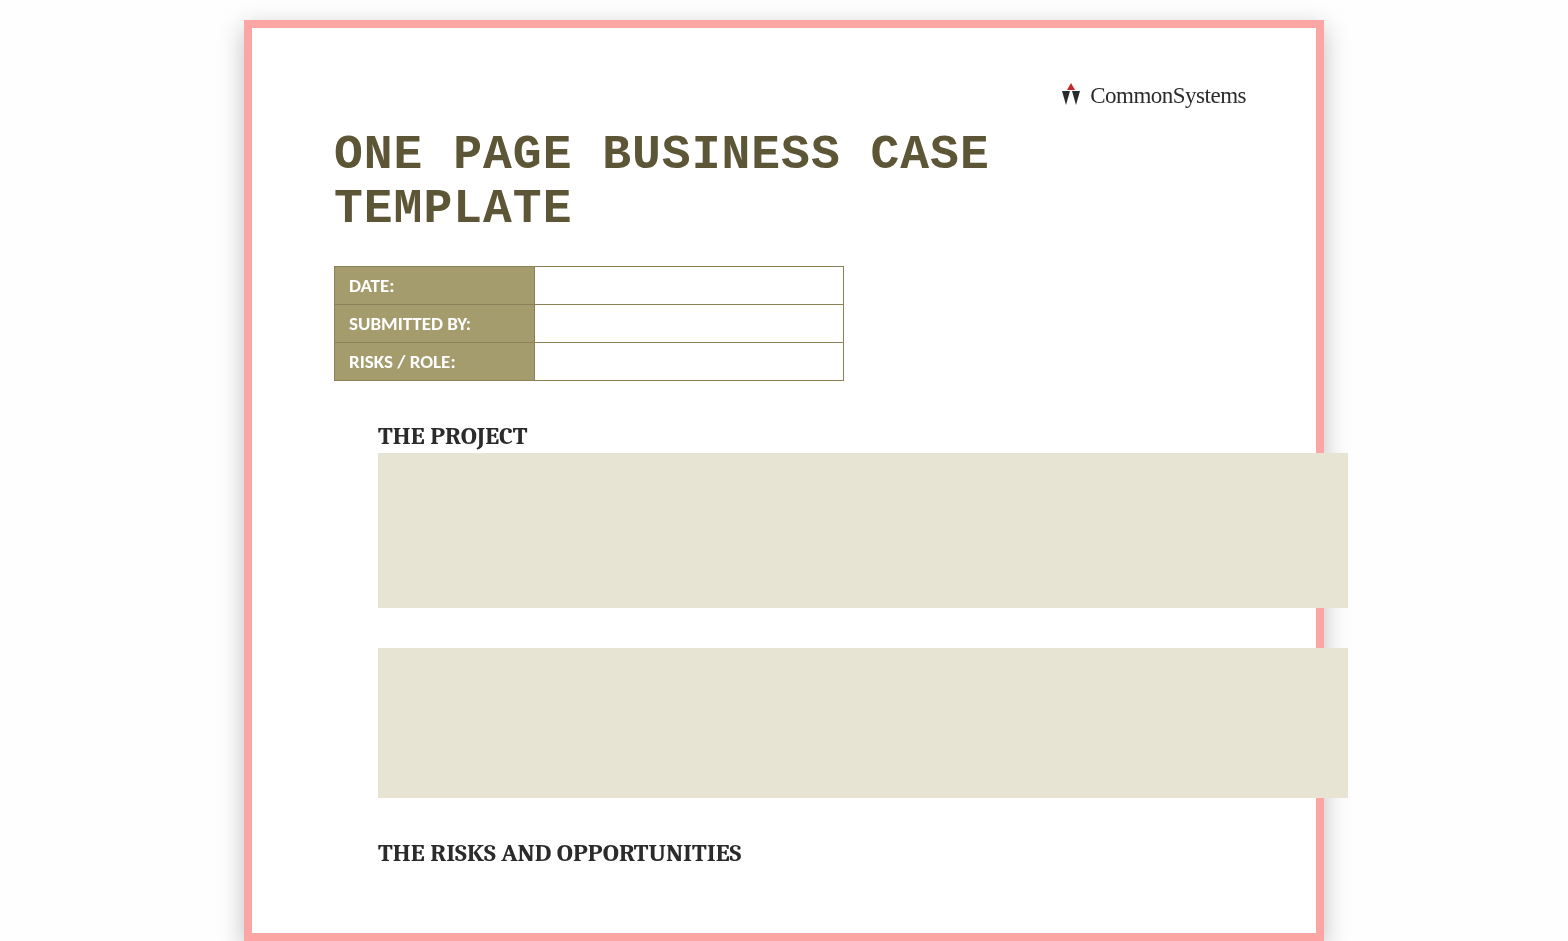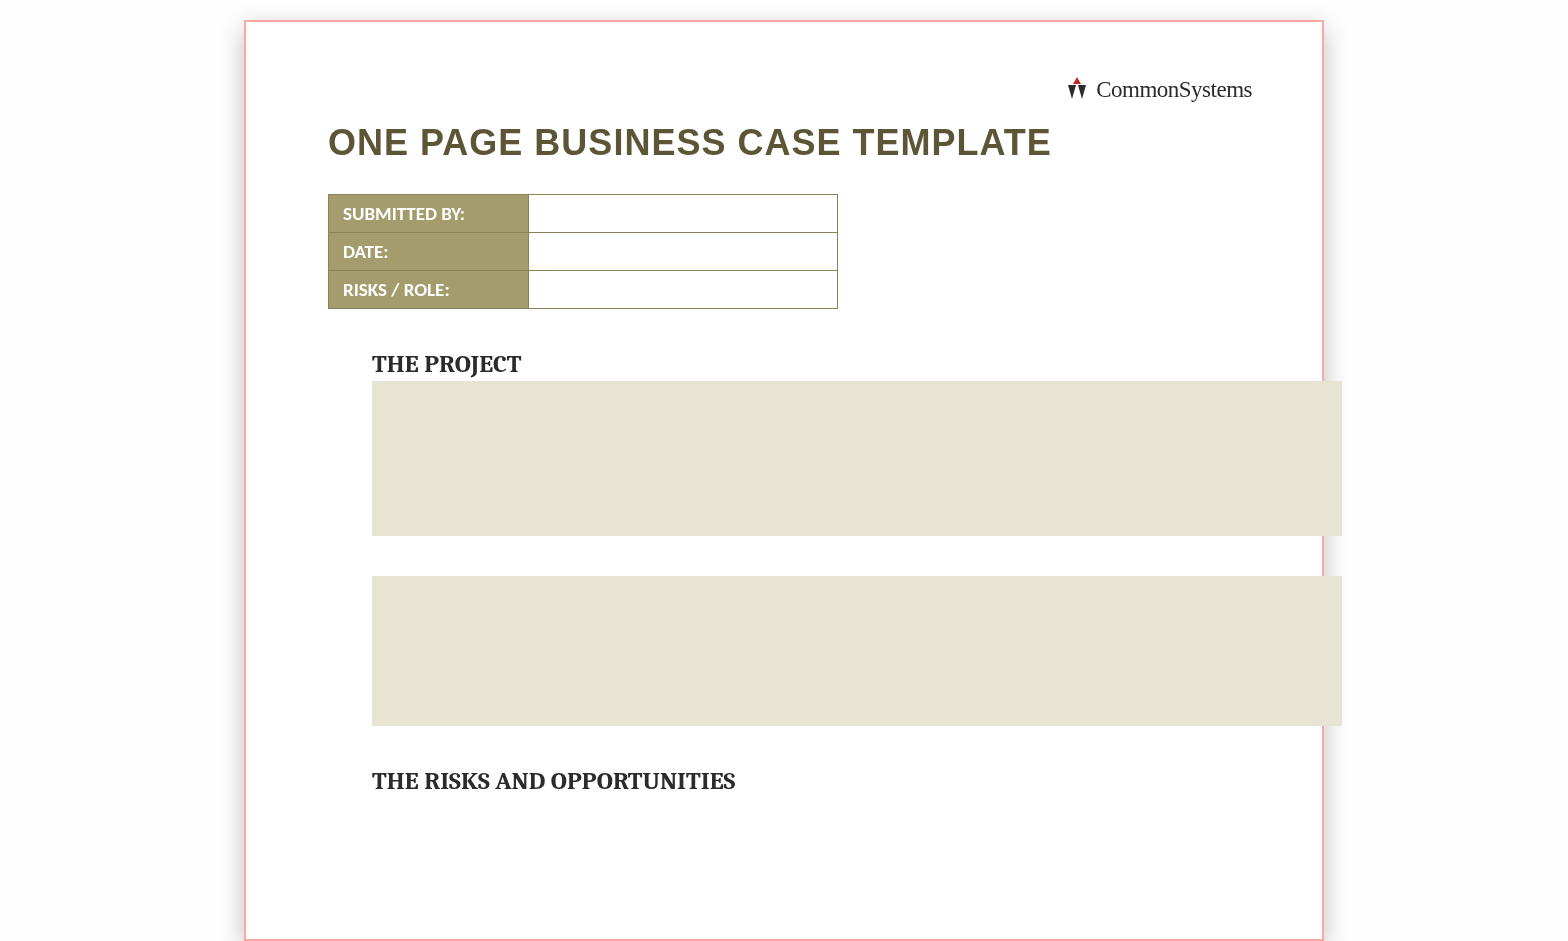--- a/index.html
+++ b/index.html
@@ -9,21 +9,21 @@
       display: flex;
       justify-content: center;
       padding: 20px 0 0 0;
       overflow: hidden;
       height: 941px;
       width: 1568px;
     }
     .page {
       width: 1080px;
       background: #ffffff;
-      border: 2px solid #fca5a5;
+      border: 8px solid #fca5a5;
       box-shadow: 0 8px 24px rgba(0,0,0,0.25);
       padding: 55px 70px 0 70px;
       position: relative;
     }
     .logo {
       position: absolute;
       top: 55px;
       right: 70px;
       display: flex;
       align-items: center;
@@ -37,22 +37,22 @@
     .logo-mark svg { width: 100%; height: 100%; }
     .logo-text {
       font-size: 23px;
       font-weight: 400;
       color: #2b2b2b;
       letter-spacing: -0.5px;
       font-family: 'Times New Roman', Georgia, serif;
     }
     h1.title {
       margin-top: 45px;
-      font-family: Liberation Sans, sans-serif;
-      font-size: 36px;
+      font-family: Liberation Mono, monospace;
+      font-size: 48px;
       font-weight: 700;
       color: #5d5636;
       letter-spacing: 1px;
     }
     .meta-table {
       margin-top: 30px;
       border-collapse: collapse;
       width: 510px;
     }
     .meta-table td {
@@ -113,25 +113,25 @@
     </div>
     <span class="logo-text">CommonSystems</span>
   </div>
 
   <div class="content-wrap">
     <h1 class="title">ONE PAGE BUSINESS CASE TEMPLATE</h1>
 
     <table class="meta-table">
       <tbody>
           <tr>
-        <td class="label">SUBMITTED BY:</td>
+        <td class="label">DATE:</td>
         <td class="value"></td>
       </tr>
       <tr>
-        <td class="label">DATE:</td>
+        <td class="label">SUBMITTED BY:</td>
         <td class="value"></td>
       </tr>
       <tr>
         <td class="label">RISKS / ROLE:</td>
         <td class="value"></td>
       </tr>
     </tbody>
       </table>
 
     <div class="section">

